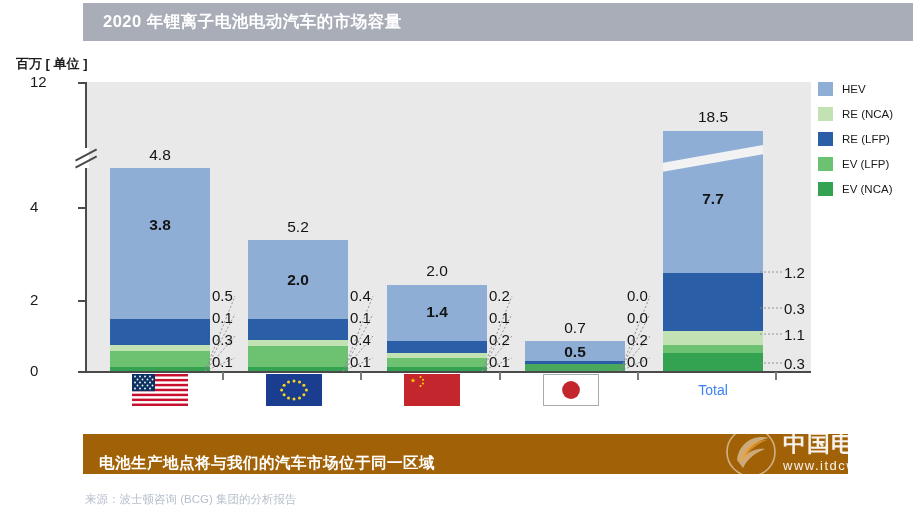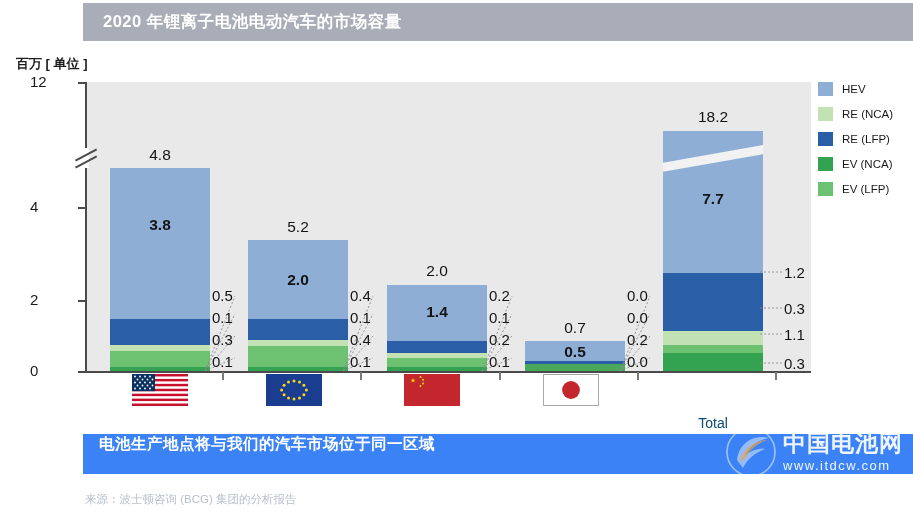--- a/index.html
+++ b/index.html
@@ -184,33 +184,32 @@
 
   
   .flagwrap { position: absolute; top: 374px; }
   .flag { width: 56px; height: 32px; display: block; }
   .flag-jp { border: 1px solid #aaa; }
 
   .total-axis-label {
     position: absolute;
     top: 382px;
     font-size: 14px;
-    color: #0c4a6e;
+    color: #3b82f6;
     text-align: center;
     white-space: nowrap;
-    margin-top: 33px;
   }
 
   
   .orange-banner {
     position: absolute;
     left: 83px; top: 434px;
-    width: 830px; height: 40px;
-    background: #3b82f6;
-    display: flex; align-items: flex-start;
+    width: 765px; height: 40px;
+    background: #a16207;
+    display: flex; align-items: flex-end;
   }
   .orange-text {
     color: #ffffff;
     font-size: 15.5px;
     font-weight: 600;
     padding-left: 16px;
     letter-spacing: 0.5px;
     white-space: nowrap;
     z-index: 2;
   }
@@ -376,21 +375,21 @@
     <div class="seg" style="top:0px;   height:142px; background:#8faed6;"></div>
     <div class="seg" style="top:142px; height:58px;  background:#2a5fa8;"></div>
     <div class="seg" style="top:200px; height:14px;  background:#c2e2b4;"></div>
     <div class="seg" style="top:214px; height:40px;  background:#6cc271;"></div>
     <div class="seg" style="top:254px; height:0px;   background:#33a352;"></div>
     <div class="bar-break" style="top:22px;"></div>
   </div>
 
   <div style="position:absolute; left:663px; width:100px; top:353px; height:18px; background:#33a352;"></div>
 
-  <div class="bar-total-label" style="left:663px; width:100px; top:108px;">18.2</div>
+  <div class="bar-total-label" style="left:663px; width:100px; top:108px;">18.5</div>
   <div class="seg-label" style="left:663px; width:100px; top:190px;">7.7</div>
 
   <svg class="leaderbox" style="left:760px; top:258px; width:40px; height:110px;" viewBox="0 0 40 110">
     <path d="M0,14  L22,14" stroke="#8a8a8a" stroke-width="0.9" fill="none" stroke-dasharray="2,2"></path>
     <path d="M0,50  L22,50" stroke="#8a8a8a" stroke-width="0.9" fill="none" stroke-dasharray="2,2"></path>
     <path d="M0,76  L22,76" stroke="#8a8a8a" stroke-width="0.9" fill="none" stroke-dasharray="2,2"></path>
     <path d="M0,105 L22,105" stroke="#8a8a8a" stroke-width="0.9" fill="none" stroke-dasharray="2,2"></path>
   </svg>
   <div class="callouts" style="left:784px; top:258px; width:40px; height:115px;">
     <div style="top:7px">1.2</div>
@@ -406,26 +405,26 @@
     </div>
     <div class="legend-item">
       <span class="legend-swatch" style="background:#c2e2b4"></span>
       <span class="legend-label">RE (NCA)</span>
     </div>
     <div class="legend-item">
       <span class="legend-swatch" style="background:#2a5fa8"></span>
       <span class="legend-label">RE (LFP)</span>
     </div>
     <div class="legend-item">
+      <span class="legend-swatch" style="background:#6cc271"></span>
+      <span class="legend-label">EV (LFP)</span>
+    </div>
+    <div class="legend-item">
       <span class="legend-swatch" style="background:#33a352"></span>
       <span class="legend-label">EV (NCA)</span>
-    </div>
-    <div class="legend-item">
-      <span class="legend-swatch" style="background:#6cc271"></span>
-      <span class="legend-label">EV (LFP)</span>
     </div>
   </div>
 
   <div class="flagwrap" style="left:132px;">
     <svg class="flag" viewBox="0 0 56 32">
       <rect width="56" height="32" fill="#ffffff"></rect>
       <g fill="#c8102e">
         <rect y="0" width="56" height="2.46"></rect>
         <rect y="4.92" width="56" height="2.46"></rect>
         <rect y="9.84" width="56" height="2.46"></rect>

